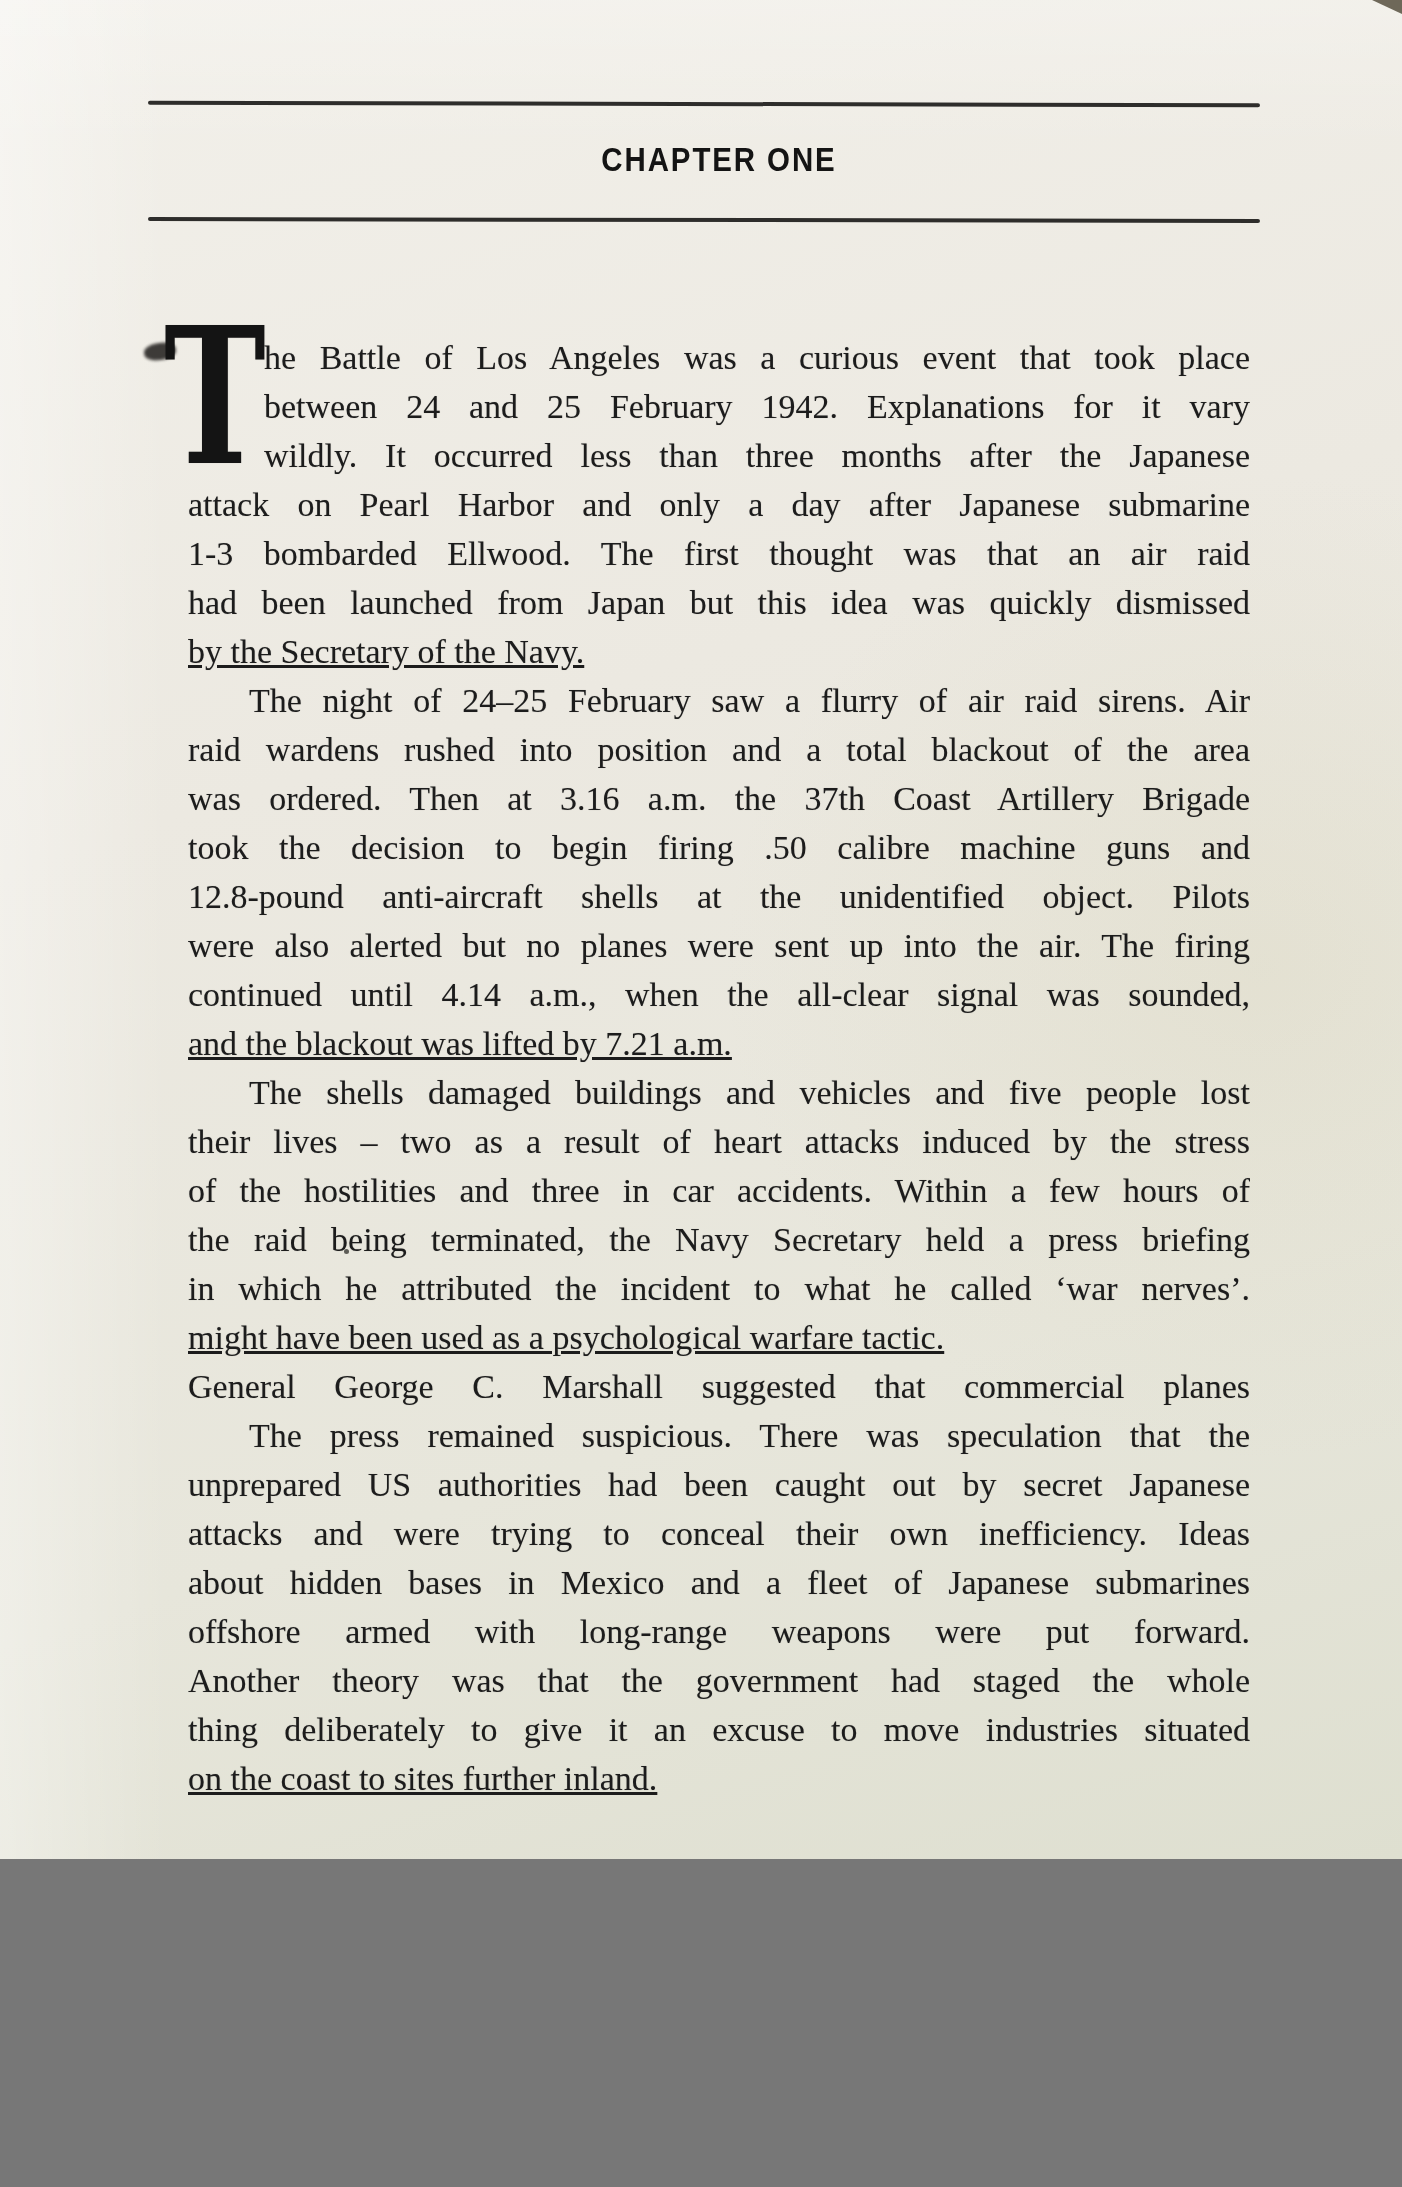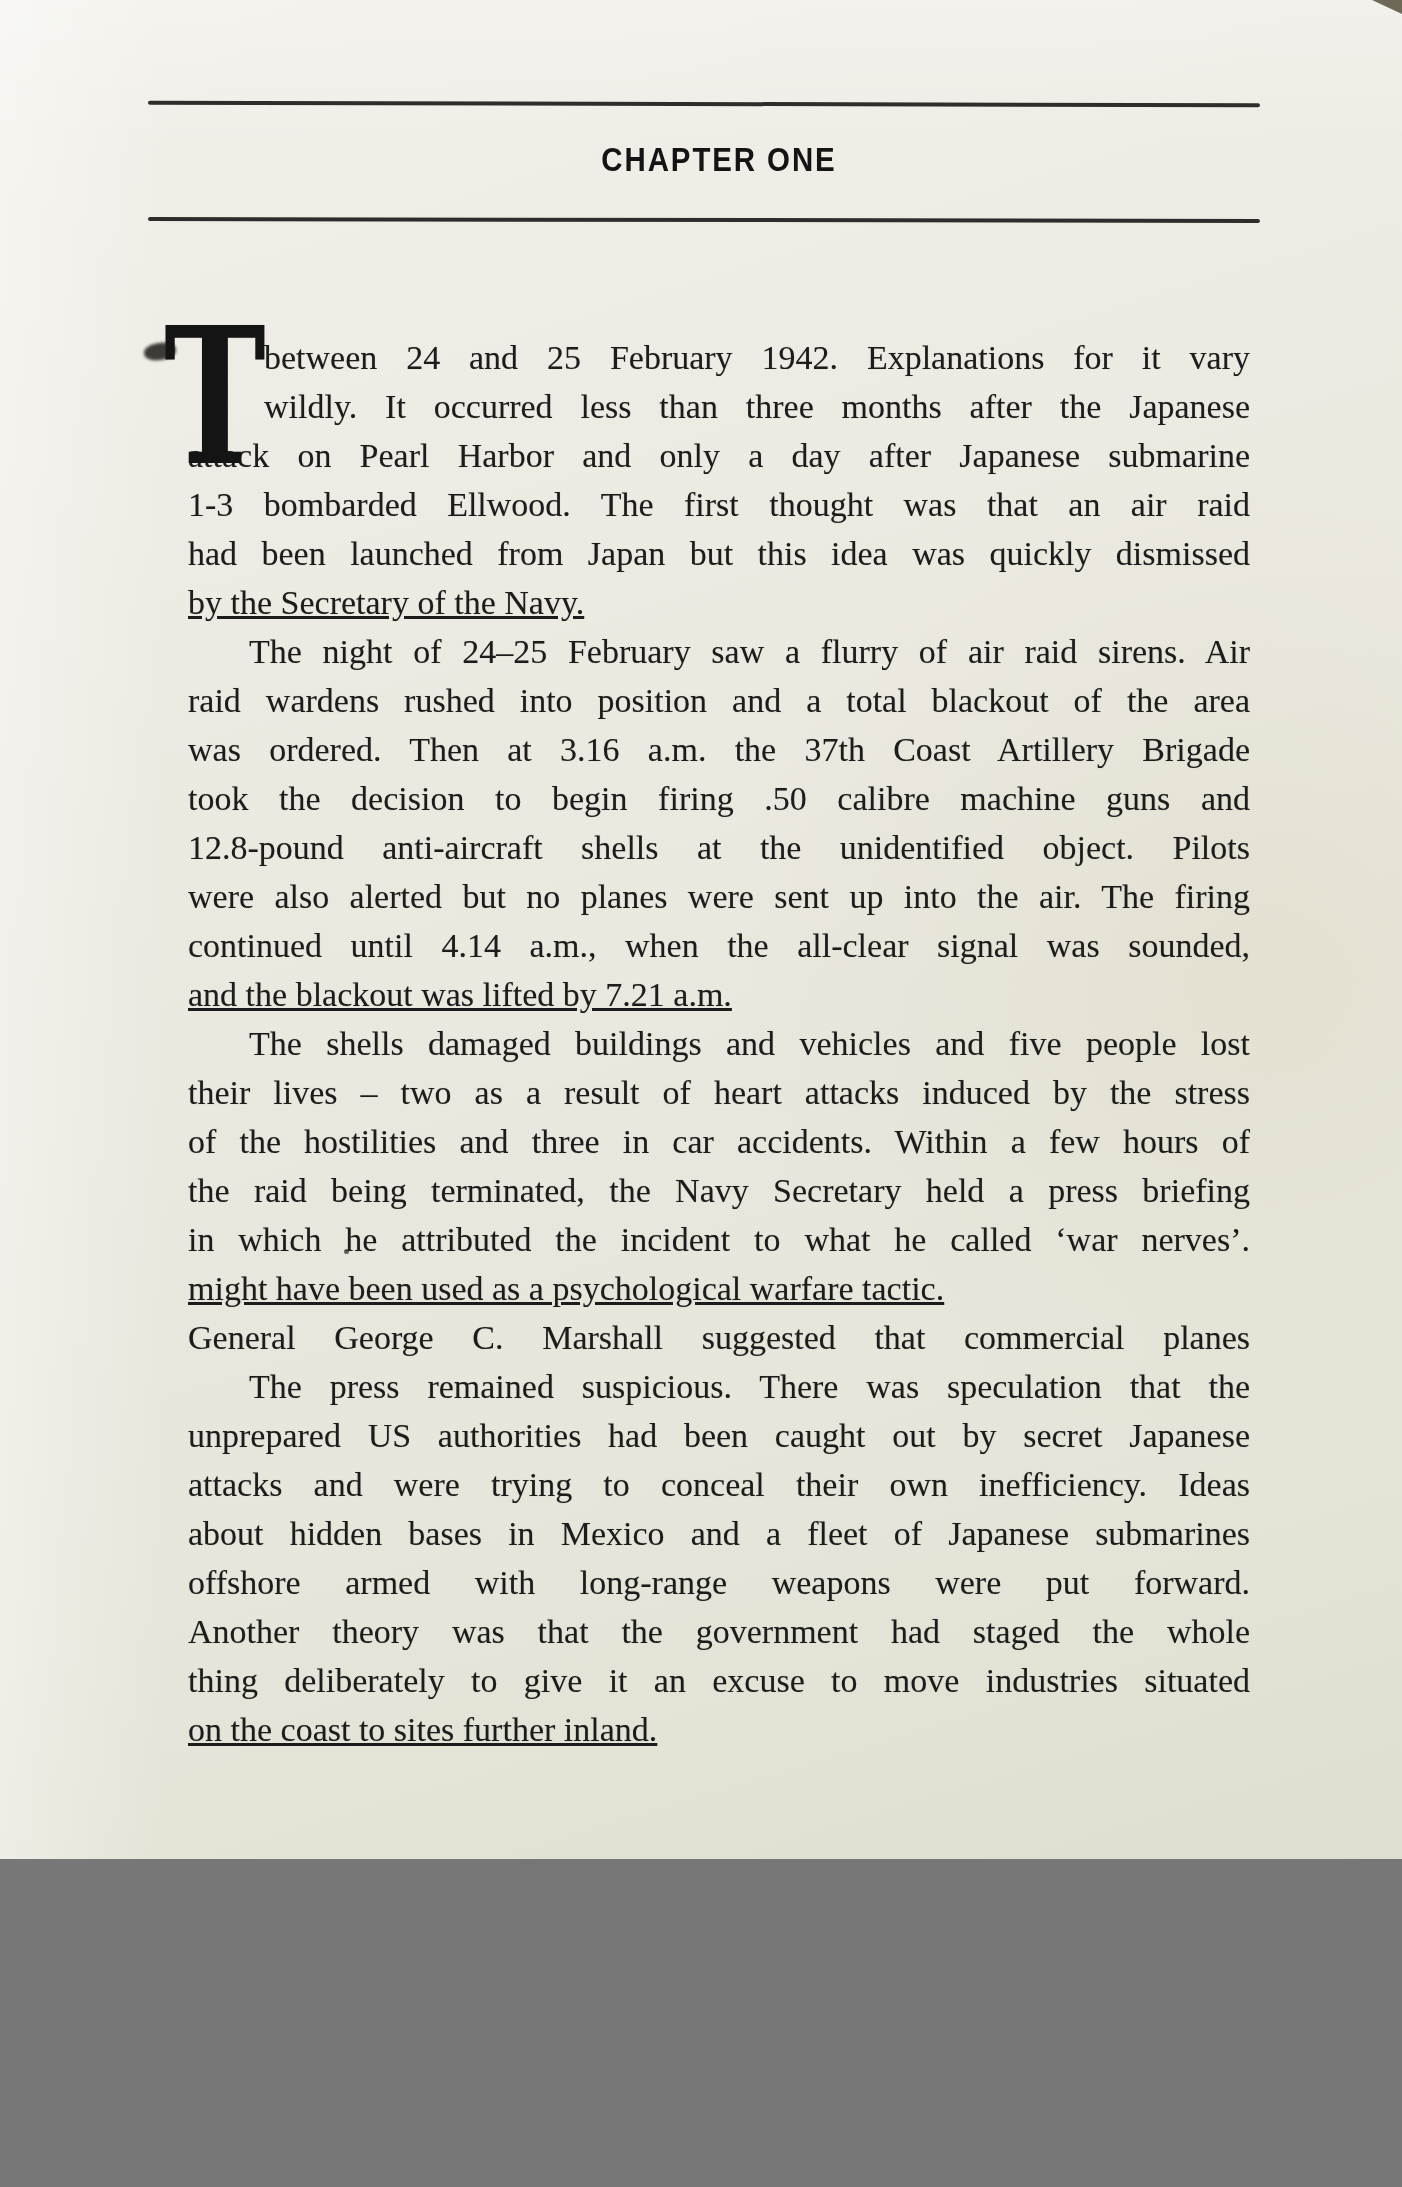--- a/index.html
+++ b/index.html
@@ -74,20 +74,21 @@
 
   <div class="rule rule-top"></div>
   <div class="chapter-heading">CHAPTER ONE</div>
   <div class="rule rule-under"></div>
 
   <div class="body-text">
 
     <div class="paragraph p1">
       <span class="smudge"></span>
       <span class="dropcap">T</span>
+      <div class="line wrap">he Battle of Los Angeles was a curious event that took place</div>
       <div class="line wrap">between 24 and 25 February 1942. Explanations for it vary</div>
       <div class="line wrap">wildly. It occurred less than three months after the Japanese</div>
       <div class="line">attack on Pearl Harbor and only a day after Japanese submarine</div>
       <div class="line">1-3 bombarded Ellwood. The first thought was that an air raid</div>
       <div class="line">had been launched from Japan but this idea was quickly dismissed</div>
       <div class="line last">by the Secretary of the Navy.</div>
     </div>
 
     <div class="paragraph">
       <div class="line indent">The night of 24–25 February saw a flurry of air raid sirens. Air</div>

